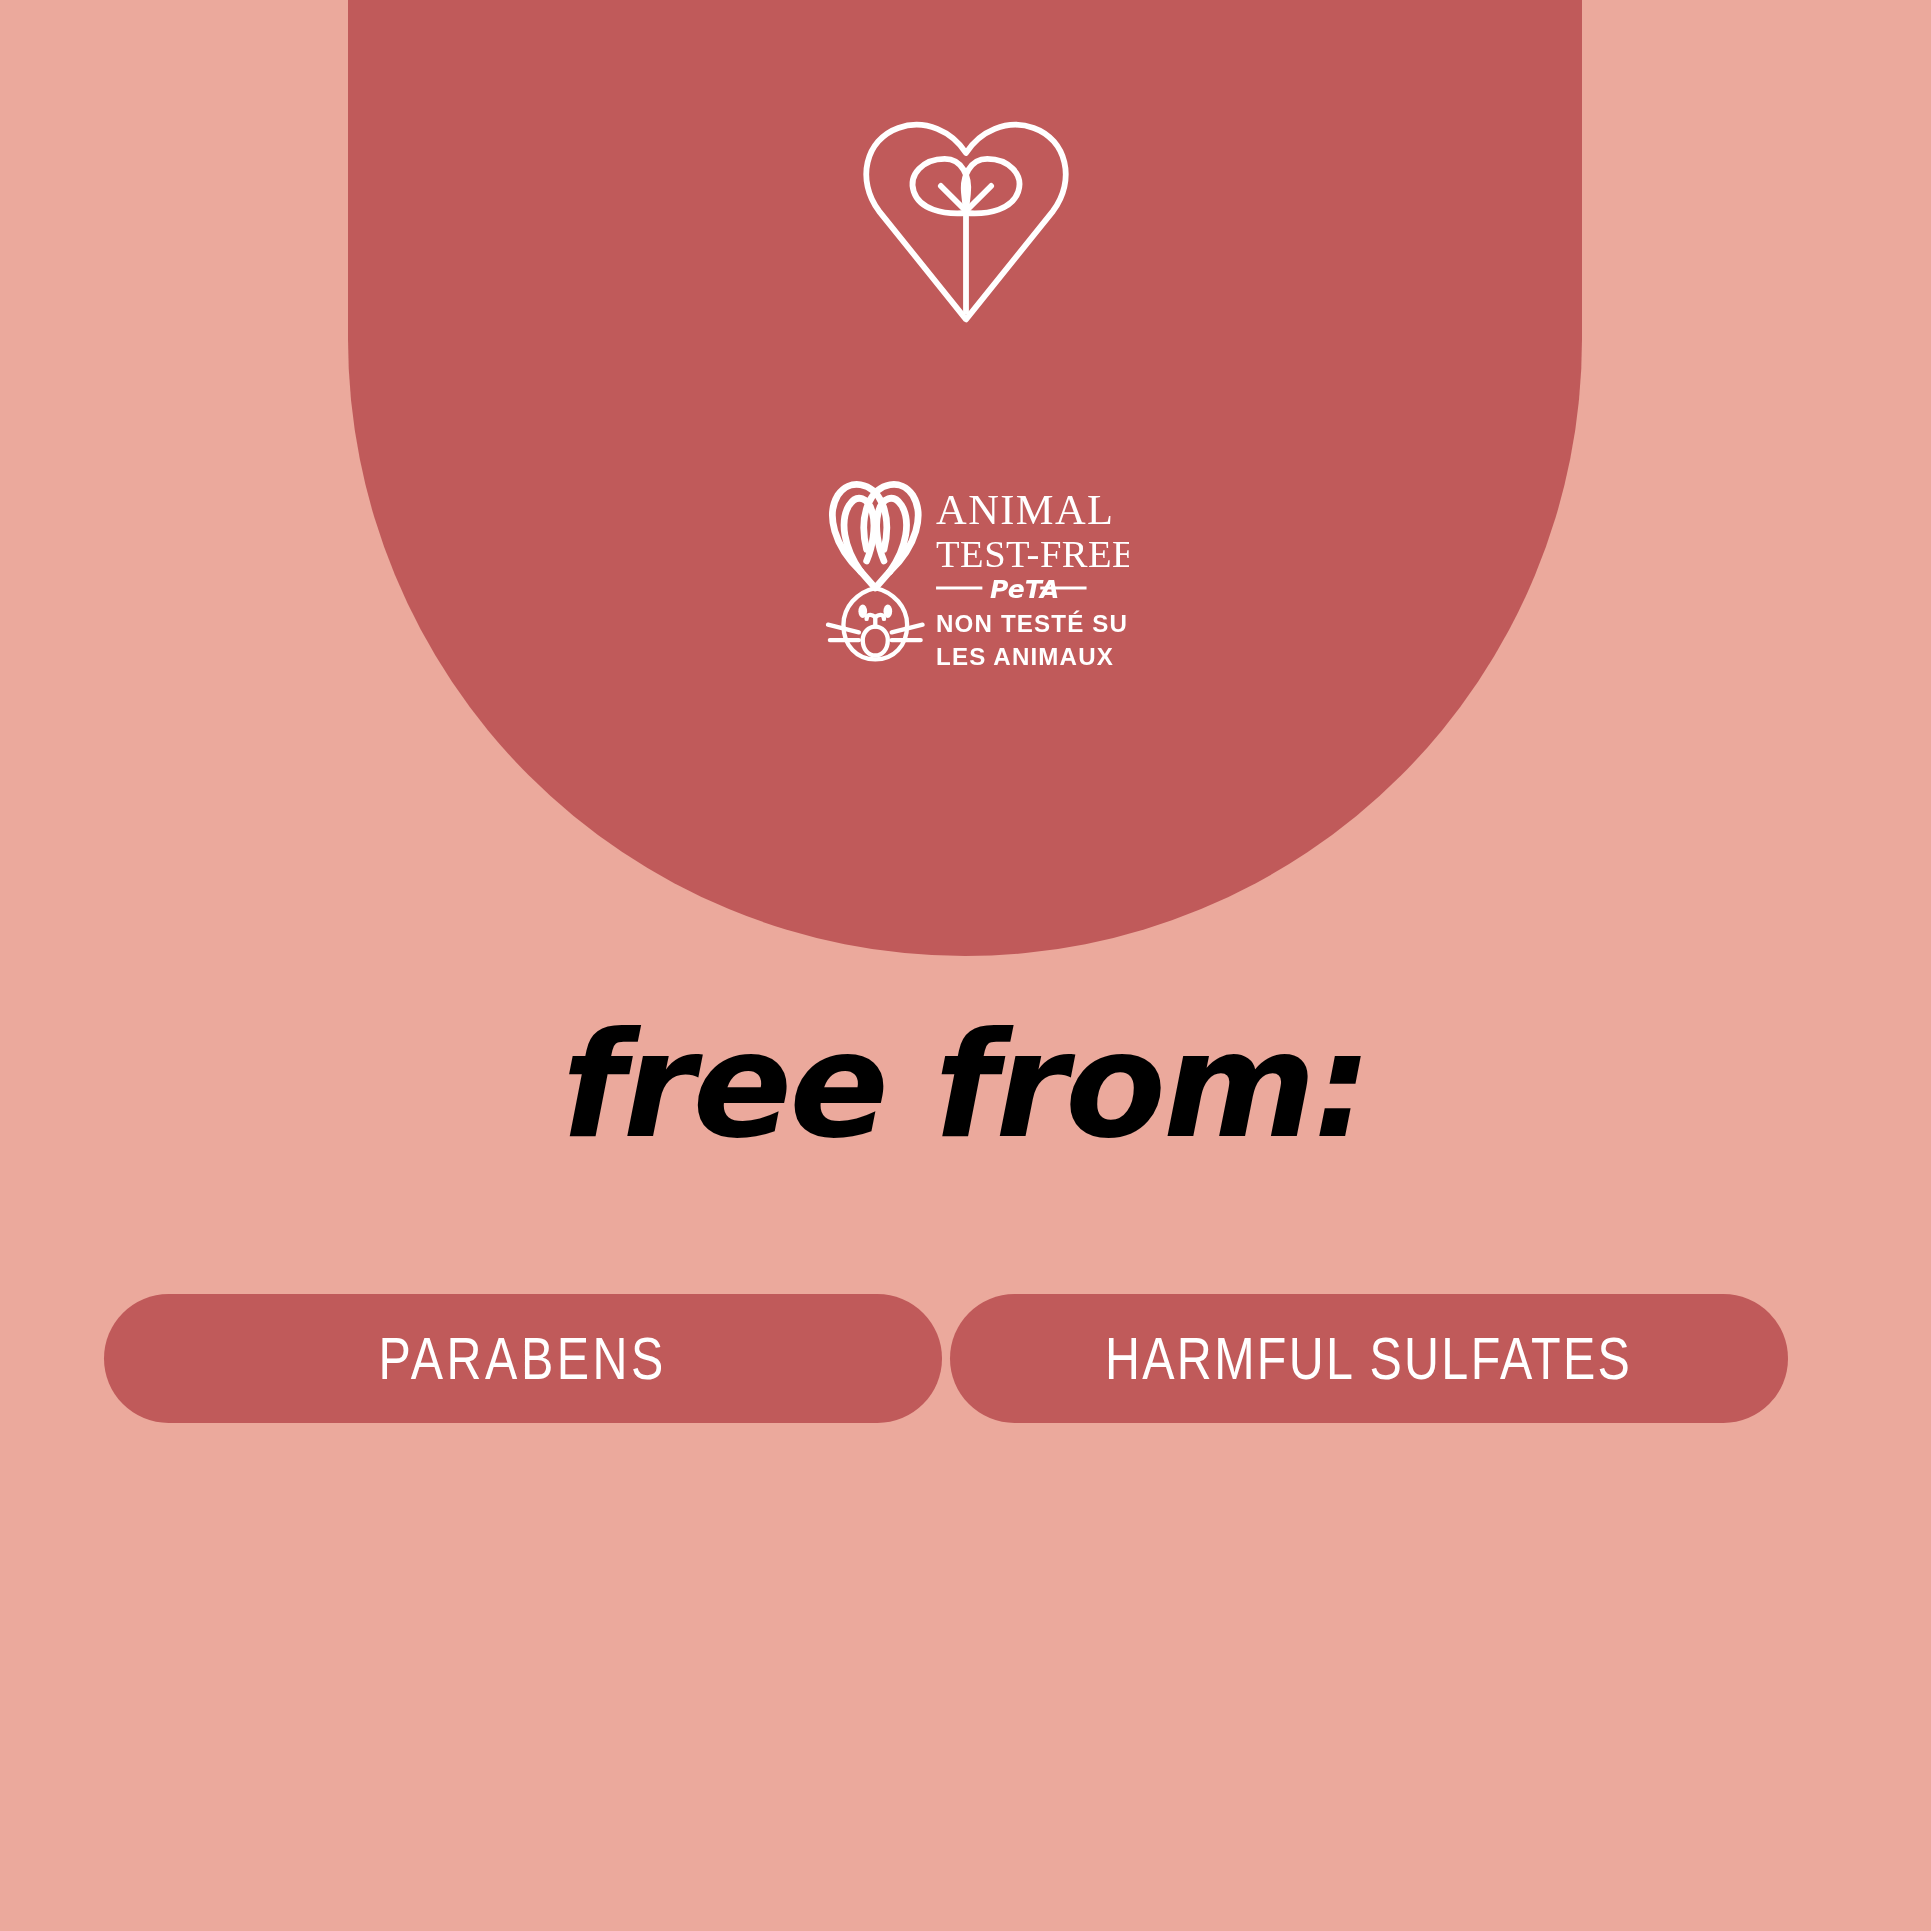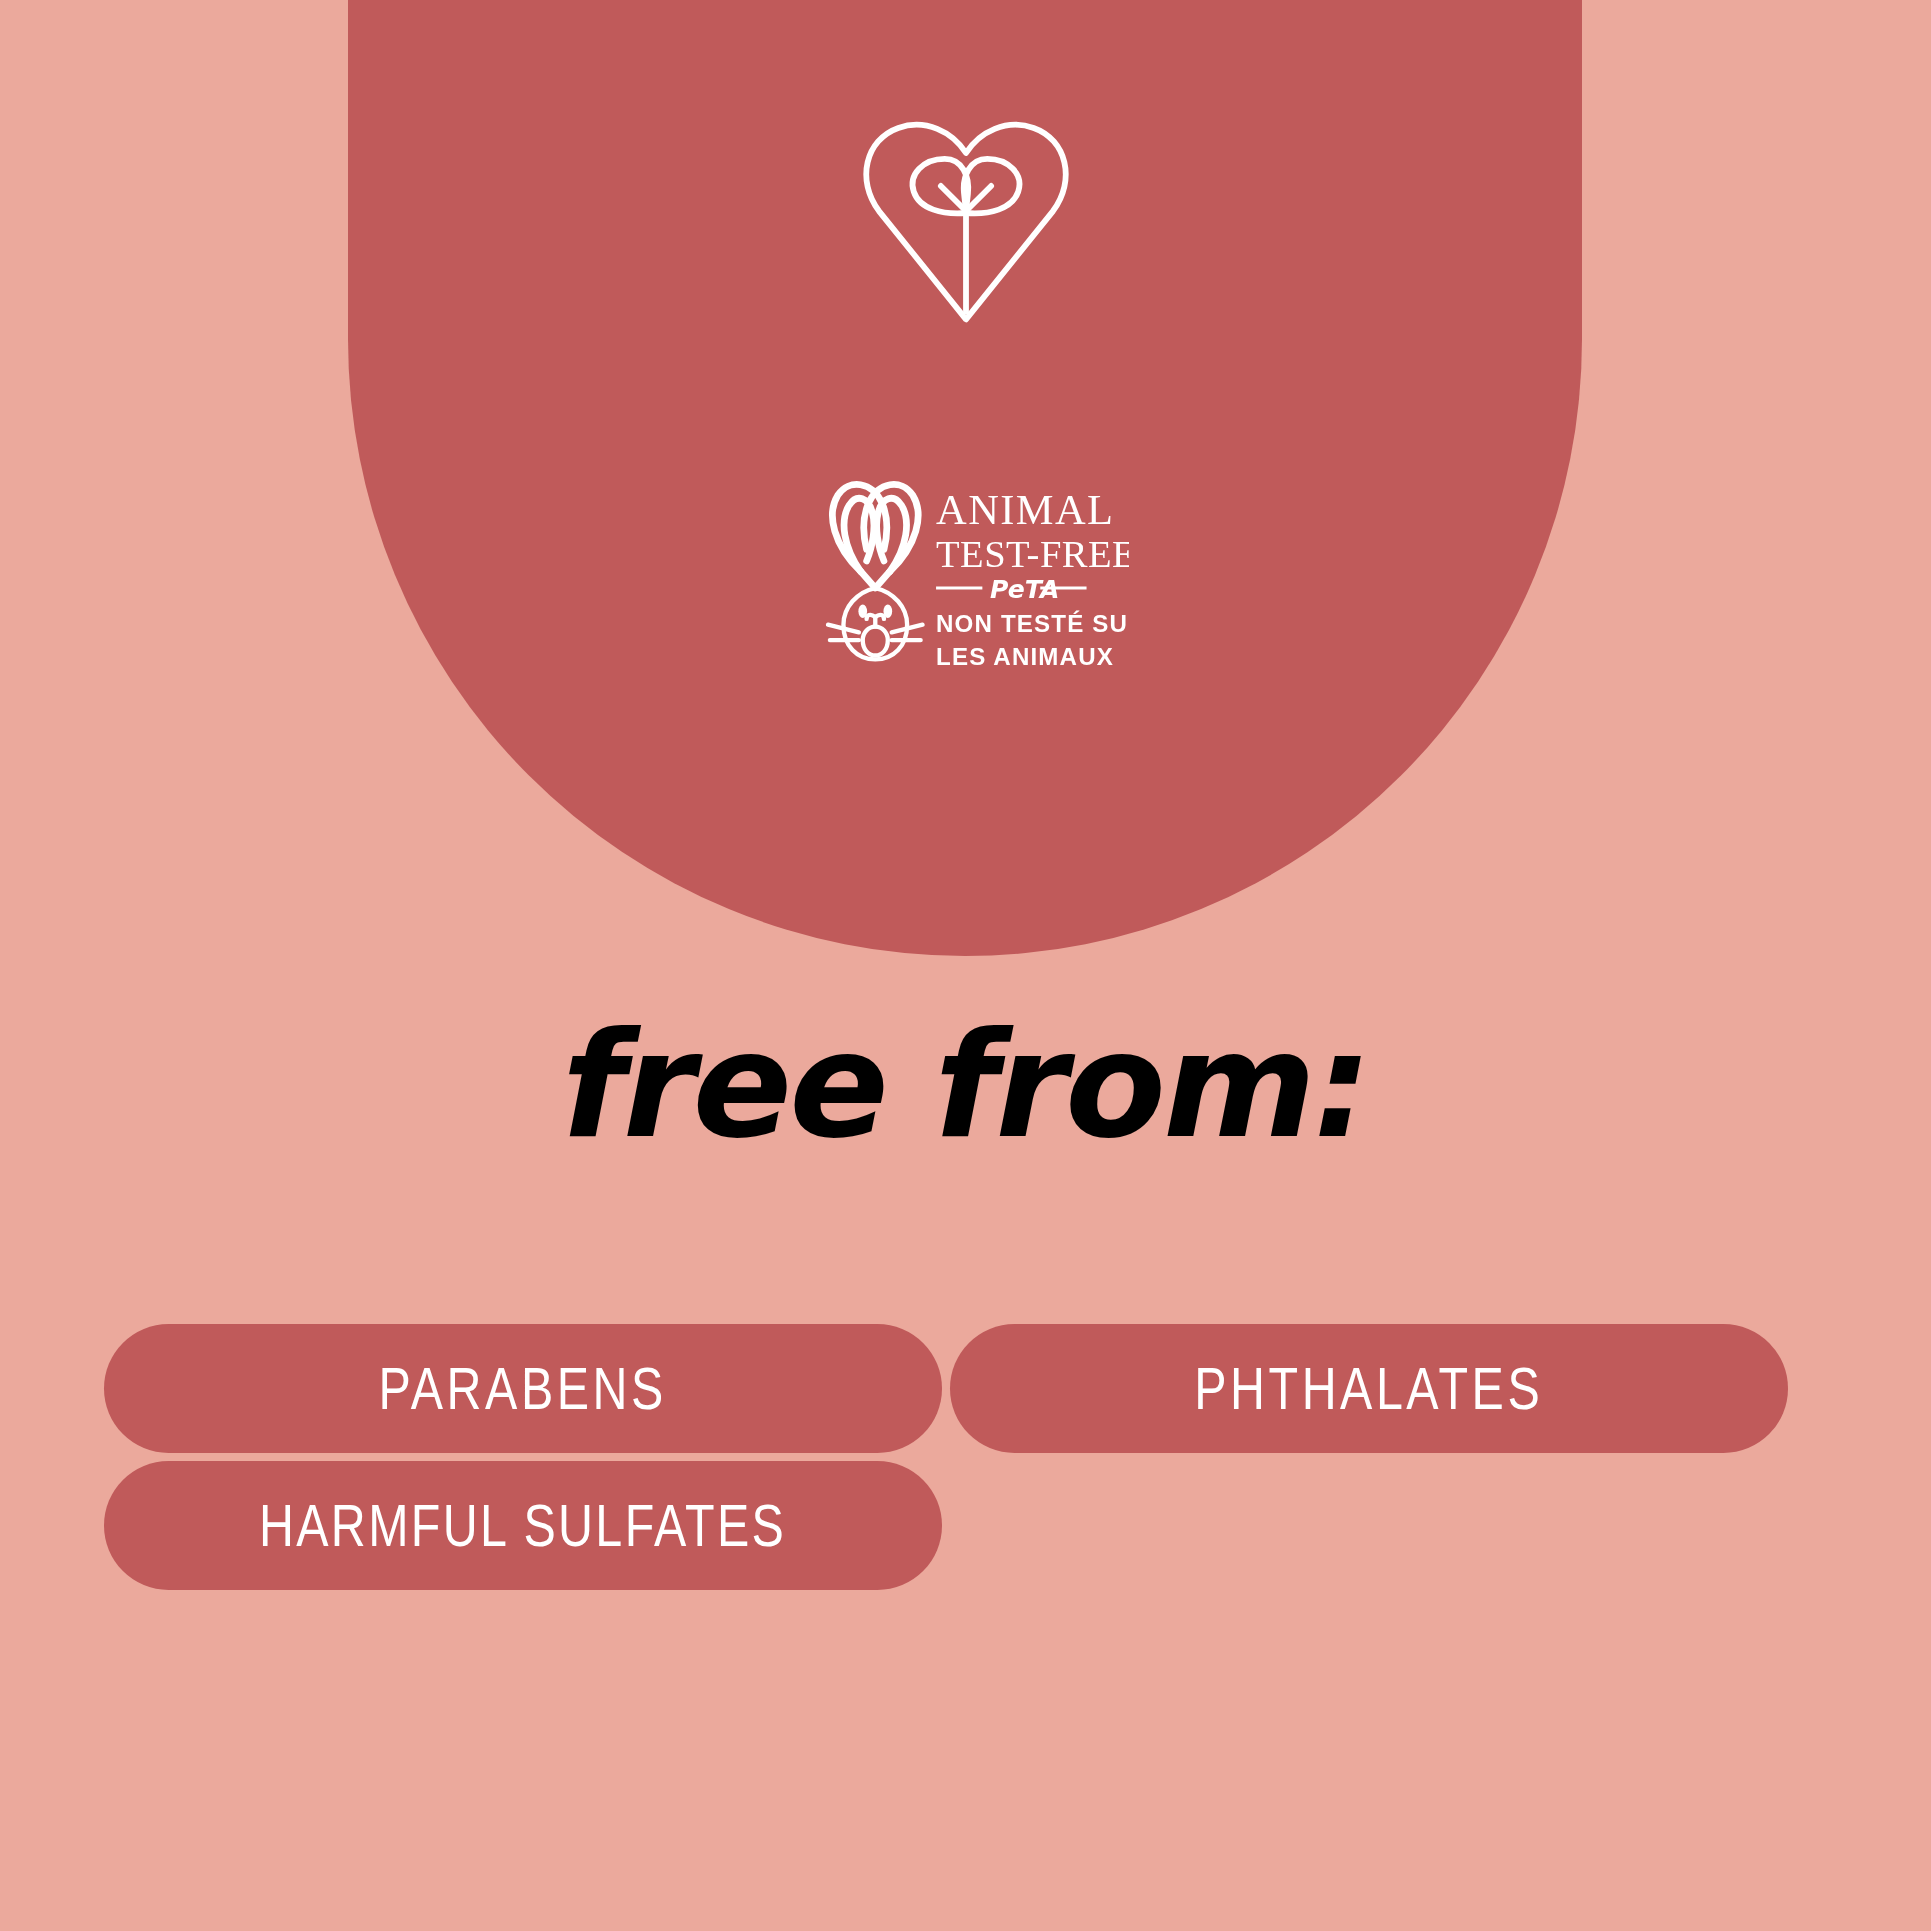--- a/index.html
+++ b/index.html
@@ -69,21 +69,21 @@
     font-style: italic;
     font-size: 147px;
     line-height: 1.0;
     letter-spacing: -2.9px;
   }
 
   
   .pill-grid {
     position: absolute;
     left: 104px;
-    top: 1324px;
+    top: 1294px;
     width: 1726px;
     display: grid;
     grid-template-columns: 838px 838px;
     grid-template-rows: 129px 129px;
     column-gap: 50px;
     row-gap: 98px;
     gap: 8px;
   }
   .pill {
     background: #C05A5A;
@@ -170,21 +170,18 @@
     </svg>
   </div>
 
   <div class="headline">free from:</div>
 
   <div class="pill-grid">
     <div class="pill">
       <span class="pill-label">PARABENS</span>
     </div>
     <div class="pill">
-      <span class="pill-label">PHTHALATES</span>
-    </div>
-    <div class="pill">
       <span class="pill-label long">HARMFUL SULFATES</span>
     </div>
   </div>
 
 </div>
 
 
 </body></html>

